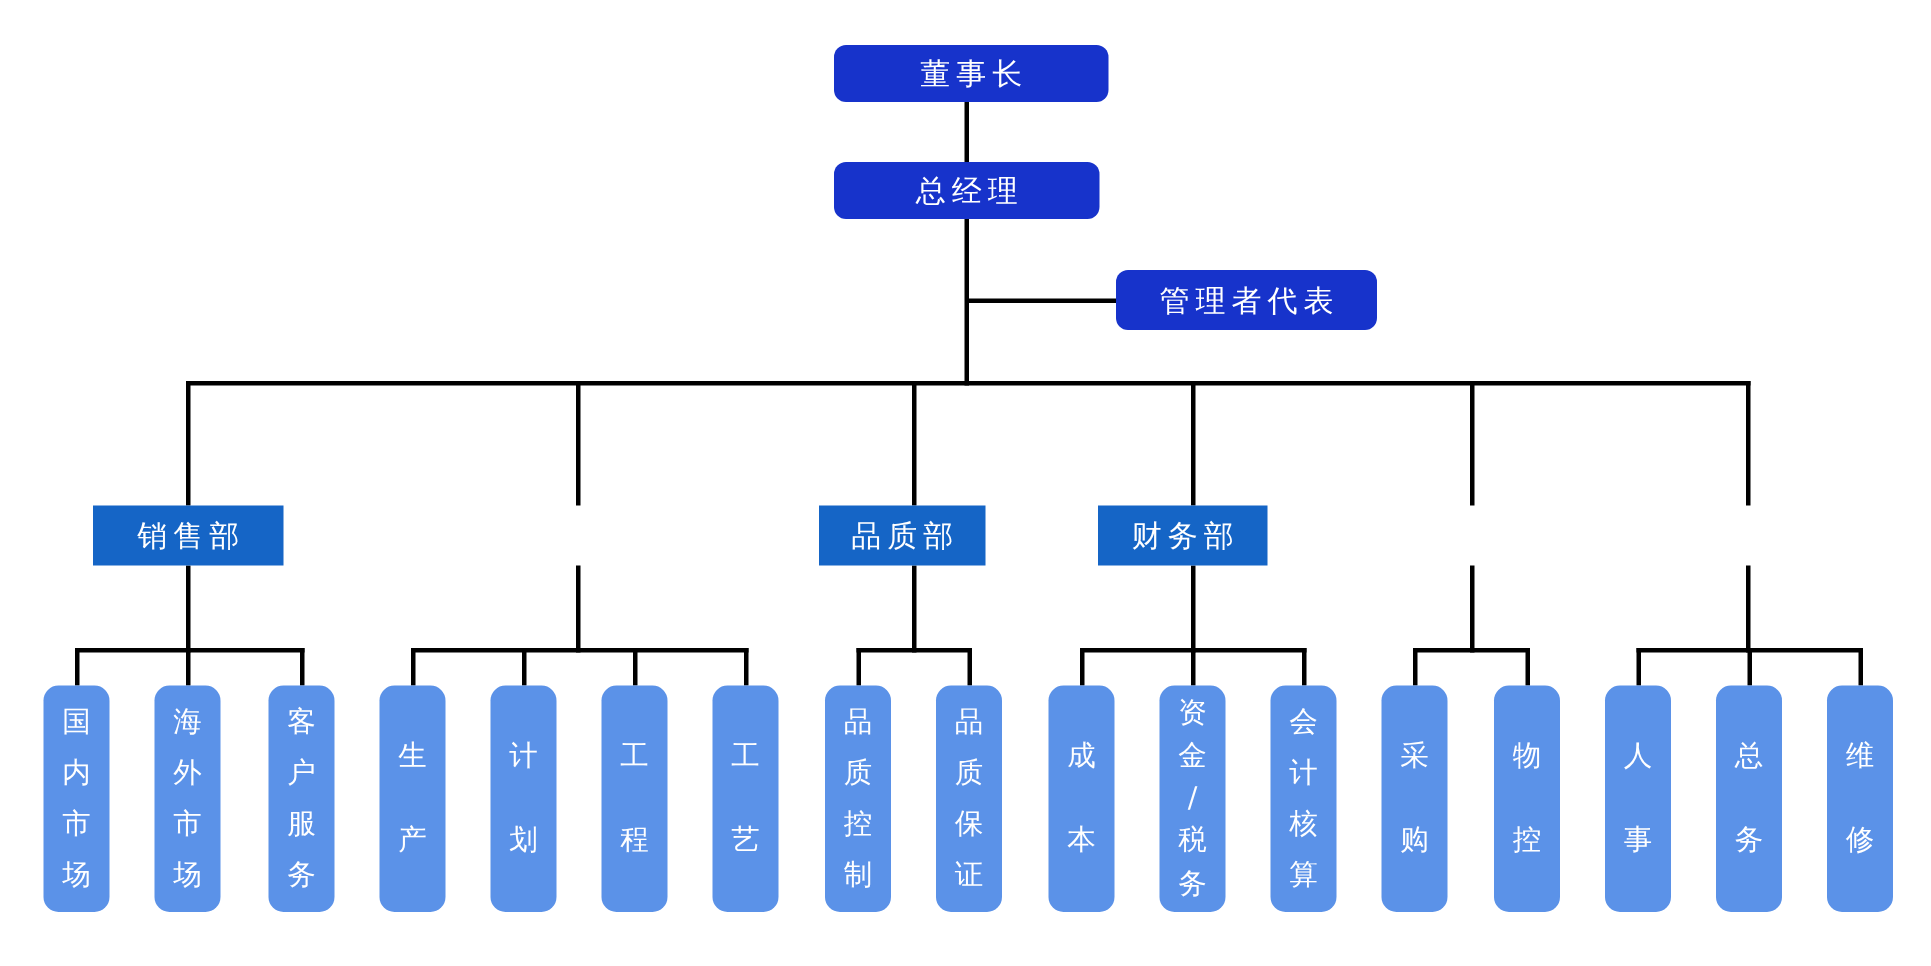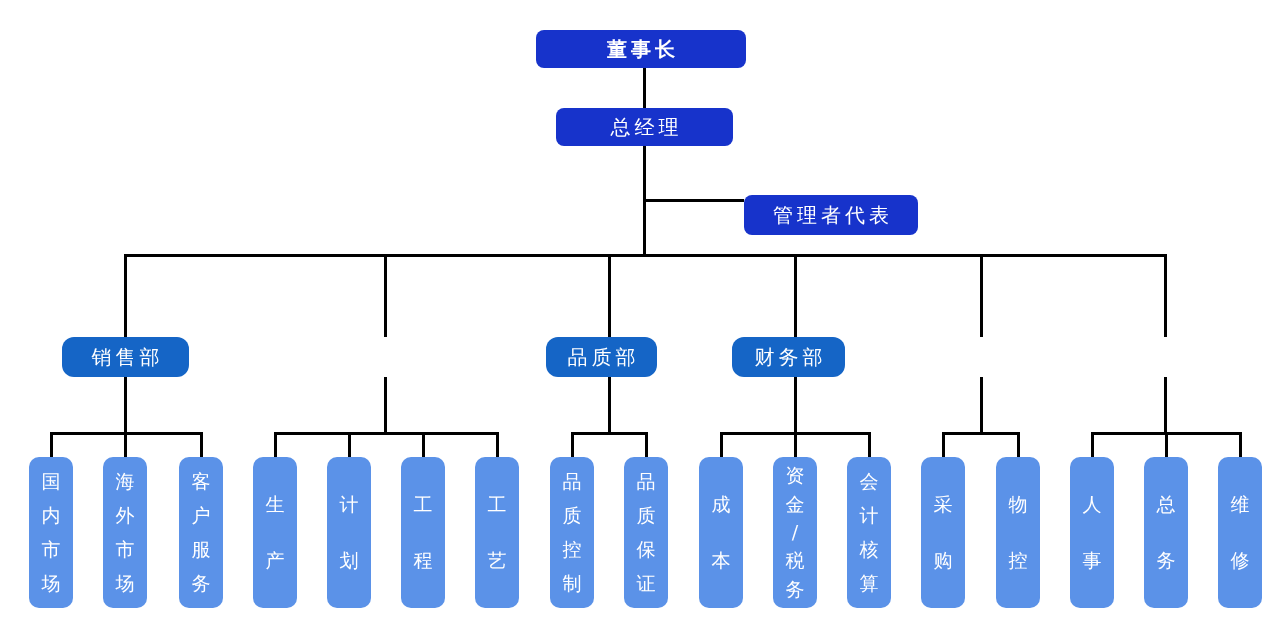--- a/index.html
+++ b/index.html
@@ -21,21 +21,21 @@
   }
   .lvl1 {
     background: var(--c-l1, #1733cb);
     border-radius: 8px;
     font-size: 20px;
     letter-spacing: 4px;
     text-indent: 4px;
   }
   .lvl2 {
     background: var(--c-l2, #1565c6);
-    border-radius: 12px;
+    border-radius: 0;
     font-size: 20px;
     letter-spacing: 4px;
     text-indent: 4px;
   }
   .leaf {
     background: var(--c-l3, #5b92e8);
     border-radius: 10px;
     font-size: 19px;
     flex-direction: column;
     justify-content: space-evenly;
@@ -94,23 +94,23 @@
     <div class="vline" style="left:720px;top:432px;height:25px;"></div>
     <div class="vline" style="left:794px;top:432px;height:25px;"></div>
     <div class="vline" style="left:868px;top:432px;height:25px;"></div>
     <div class="vline" style="left:942px;top:432px;height:25px;"></div>
     <div class="vline" style="left:1017px;top:432px;height:25px;"></div>
     <div class="vline" style="left:1091px;top:432px;height:25px;"></div>
     <div class="vline" style="left:1165px;top:432px;height:25px;"></div>
     <div class="vline" style="left:1239px;top:432px;height:25px;"></div>
   </div>
 
-  <div class="node lvl1" style="left:536px;top:30px;width:210px;height:38px;font-weight:bold;">董事长</div>
+  <div class="node lvl1" style="left:556px;top:30px;width:183px;height:38px;">董事长</div>
   <div class="node lvl1" style="left:556px;top:108px;width:177px;height:38px;">总经理</div>
-  <div class="node lvl1" style="left:744px;top:180px;width:174px;height:40px;margin-top:15px;">管理者代表</div>
+  <div class="node lvl1" style="left:744px;top:180px;width:174px;height:40px;">管理者代表</div>
 
   <div class="node lvl2" style="left:62px;top:337px;width:127px;height:40px;">销售部</div>
   <div class="node lvl2" style="left:546px;top:337px;width:111px;height:40px;">品质部</div>
   <div class="node lvl2" style="left:732px;top:337px;width:113px;height:40px;">财务部</div>
 
   <div class="node leaf" style="left:29px;top:457px;width:44px;height:151px;">
       <span>国</span>
       <span>内</span>
       <span>市</span>
       <span>场</span>

